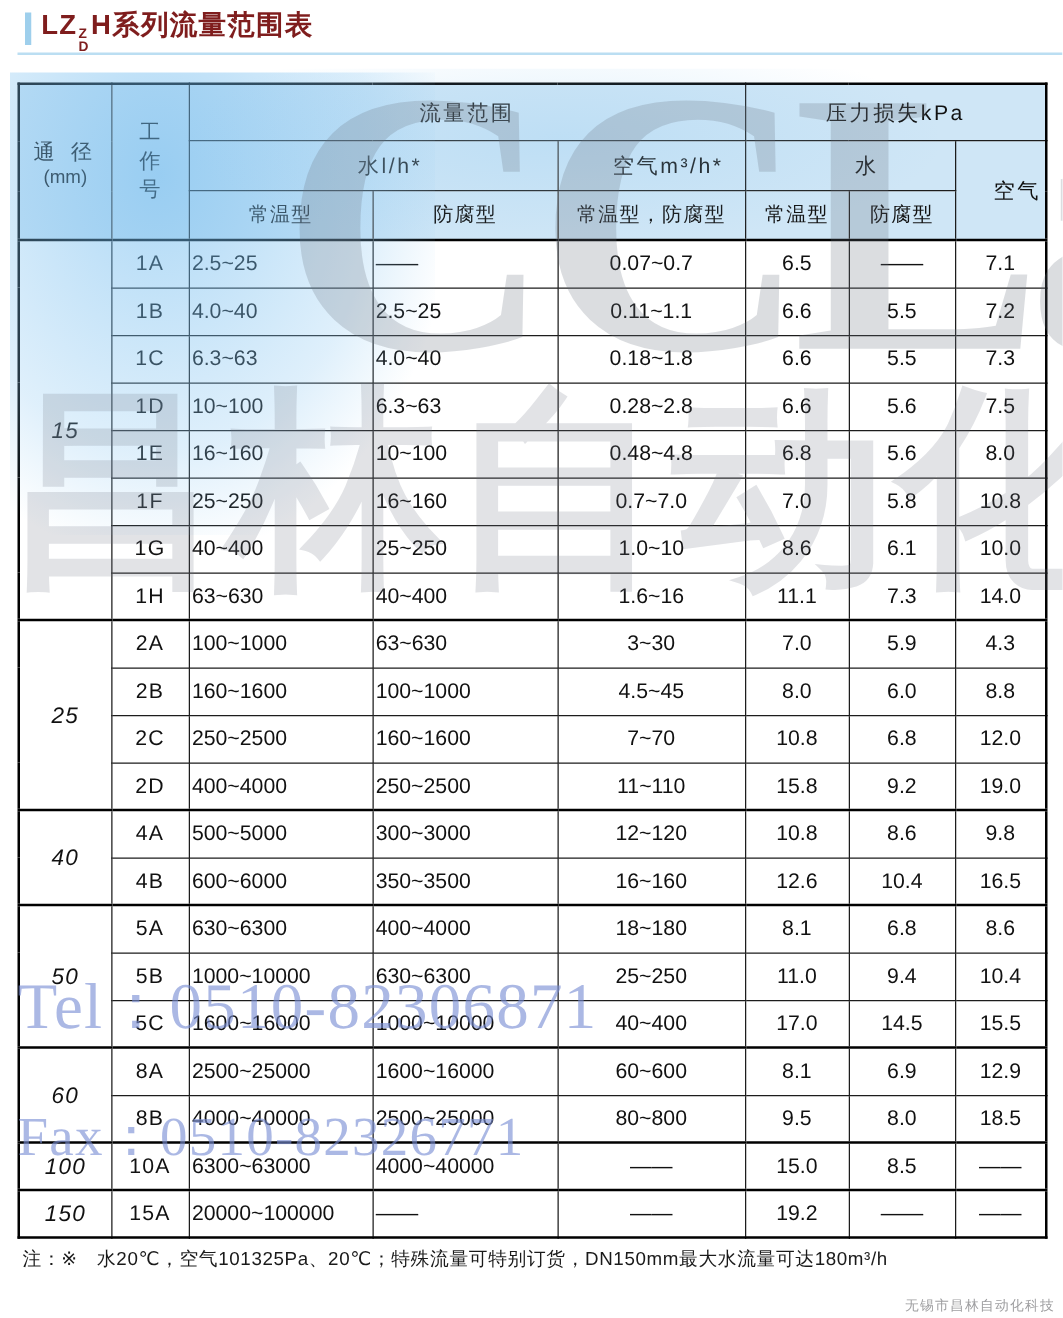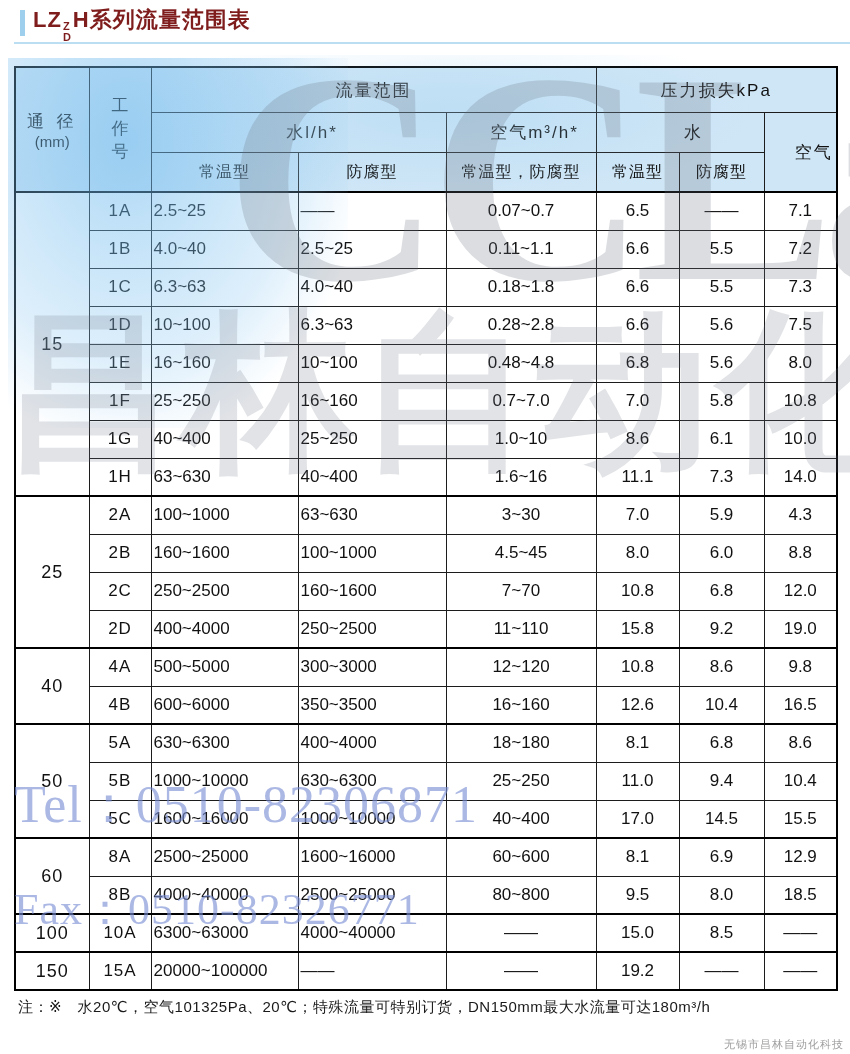--- a/index.html
+++ b/index.html
@@ -27,21 +27,21 @@
     font-size:17px;background:transparent;
   }
   table.flow{border:2px solid #000;}
   table.flow th,table.flow td{border:1px solid #1c1c1c;padding:0 2px;overflow:hidden;}
   thead th{background:#cfe6f6;font-weight:400;letter-spacing:2px;font-size:17px;}
   thead tr.h1 th{height:44px;}
   thead tr.h2 th{height:39px;padding-left:29px;}
   thead tr.h3 th{height:38px;font-size:16px;letter-spacing:1px;}
   tbody tr{height:38px;}
   tbody tr.group-start td{border-top:2px solid #000;}
-  td.c-dia{text-align:center;font-size:18px;letter-spacing:1px;}
+  td.c-dia{text-align:center;font-size:18px;letter-spacing:1px;font-style:italic;}
   td.c-no{text-align:center;letter-spacing:1px;}
   td.c-w1,td.c-w2{text-align:left;padding-left:26px;}
   td.c-a,td.c-p{text-align:center;}
   .dia-head-l1{letter-spacing:4px;}
   .dia-head-l2{font-size:15px;letter-spacing:0;}
   .workno{display:inline-block;width:1.15em;line-height:1.35;word-break:break-all;letter-spacing:0;}
 
   
   .note{
     position:absolute;left:18px;top:998px;font-size:15px;color:#1a1a1a;

